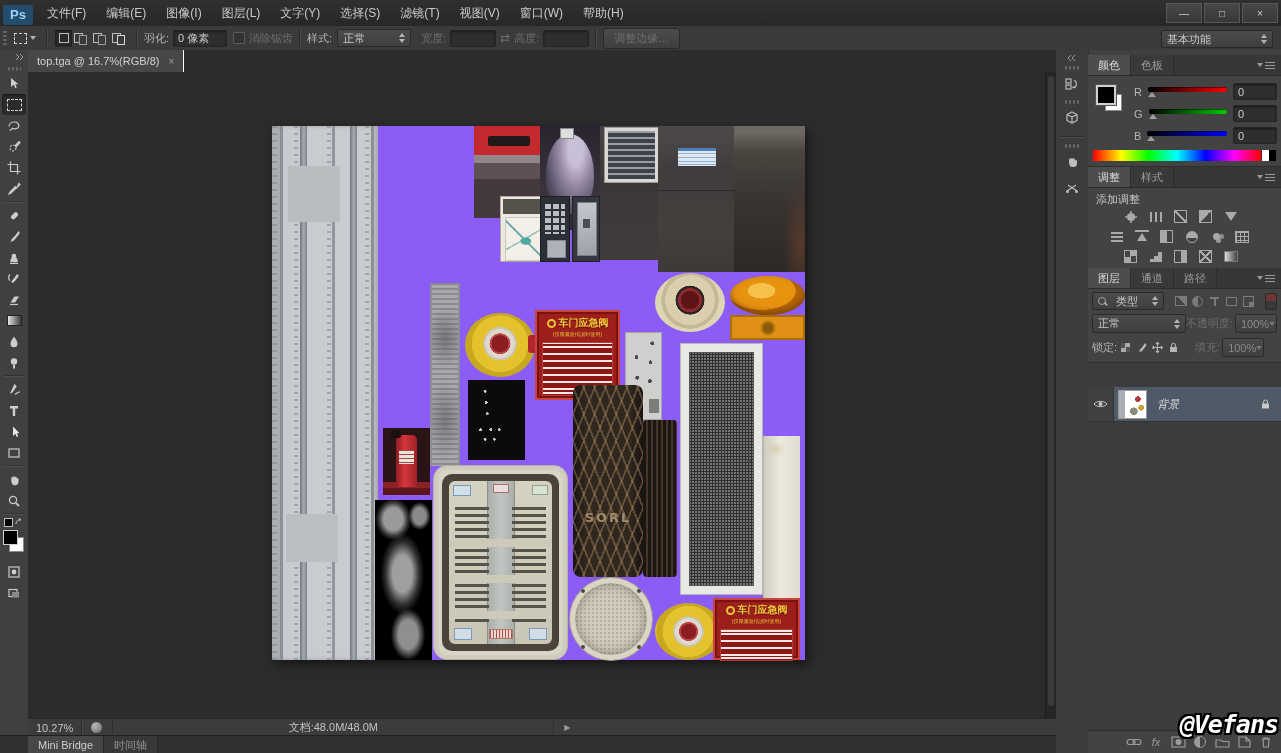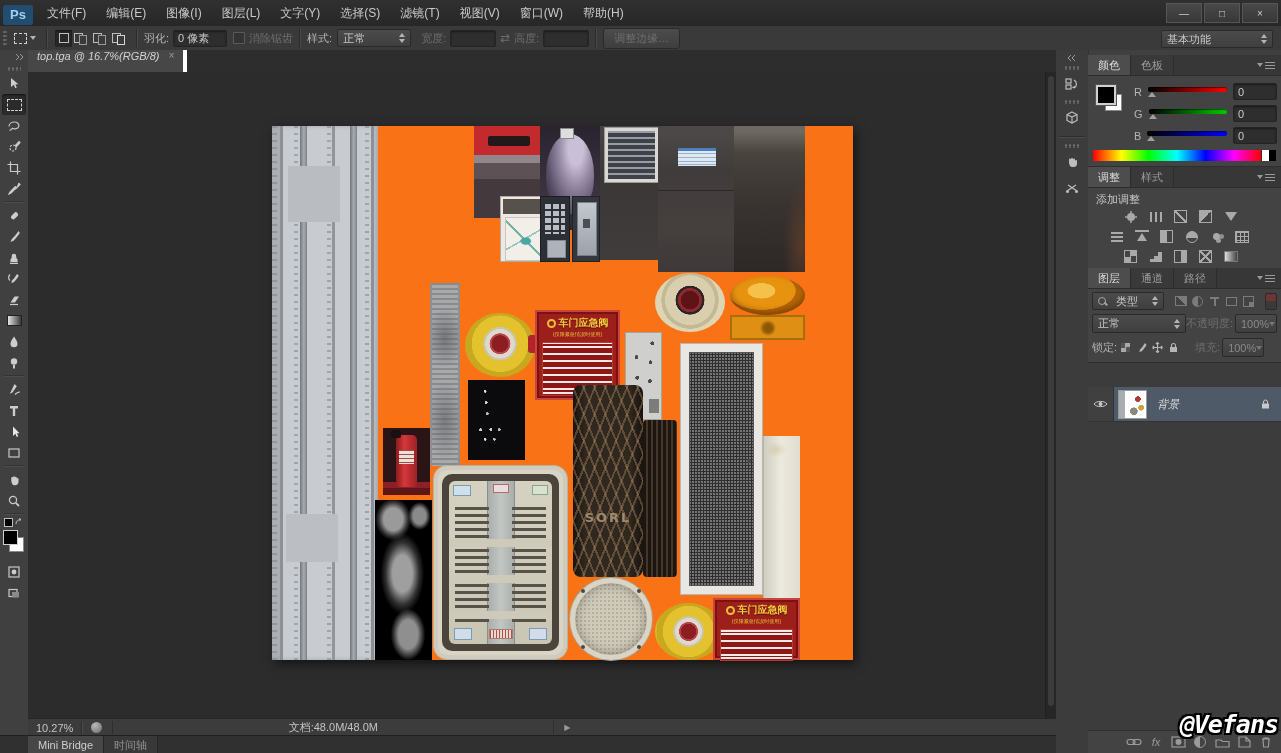--- a/index.html
+++ b/index.html
@@ -40,28 +40,28 @@
   .tool{width:24px;height:21px;margin:0 auto;display:flex;align-items:center;justify-content:center;border-radius:3px;}
   .tool.on{background:#2b2b2b;box-shadow:inset 0 1px 2px rgba(0,0,0,.65);}
   .tool svg{stroke:#c9c9c9;fill:none;stroke-width:1.2;}
   .tsep{height:1px;background:#333;border-bottom:1px solid #4d4d4d;margin:2px 4px;}
   .dash{width:13px;height:10px;border:1px dashed #d0d0d0;}
   .grad{width:13px;height:9px;background:linear-gradient(90deg,#e3e3e3,#3a3a3a);border:1px solid #222;}
   .grip{height:4px;margin:2px 7px;background:radial-gradient(circle,#707070 1px,transparent 1.3px);background-size:4px 3px;}
   
   #docarea{left:28px;top:50px;width:1028px;height:685px;background:#2c2c2c;}
   #tabbar{left:0;top:0;width:1028px;height:22px;background:#2d2d2d;border-bottom:1px solid #1f1f1f;display:flex;}
-  #doctab{height:22px;background:#474747;color:#d2d2d2;display:flex;padding:0 9px;border-right:4px solid #ffffff;font-size:11px;font-style:italic;}
+  #doctab{height:22px;background:#474747;color:#d2d2d2;display:flex;align-items:center;padding:0 9px;border-right:1px solid #ffffff;font-size:11px;}
   #doctab .x{margin-left:9px;color:#9b9b9b;font-size:10px;}
   #pasteboard{left:0;top:22px;width:1028px;height:646px;background:#2c2c2c;overflow:hidden;}
   #vscroll{right:0;top:0;width:10px;height:646px;background:#262626;border-left:1px solid #1f1f1f;}
   #vthumb{left:2px;top:4px;width:6px;height:630px;background:#3c3c3c;border-radius:3px;}
   #statusbar{left:0;top:668px;width:1028px;height:17px;background:#3c3c3c;border-top:1px solid #262626;display:flex;align-items:center;}
   
-  #cnv{left:244px;top:54px;width:533px;height:534px;background:#f97316;box-shadow:3px 4px 10px rgba(0,0,0,.55);padding-left:48px;}
+  #cnv{left:244px;top:54px;width:533px;height:534px;background:#8b5cf6;box-shadow:3px 4px 10px rgba(0,0,0,.55);}
   #cnv .t{position:absolute;}
   .plate{background:#9c1f1b;border:2px solid #c8443c;box-shadow:inset 0 0 0 2px #7c120f;box-sizing:border-box;}
   .phead{display:flex;align-items:center;justify-content:center;gap:3px;margin-top:4px;}
   .pcirc{width:9px;height:9px;border:2px solid #e8c23a;border-radius:50%;box-sizing:border-box;}
   .ptit{color:#f3cf3a;font-weight:bold;font-size:10px;white-space:nowrap;text-shadow:0 1px 1px #5a0c0a;}
   .psub{color:#e8c23a;font-size:6px;text-align:center;white-space:nowrap;transform:scale(.85);}
   .pbody{margin:3px 5px;background:#8c1714;border:1px solid #bb3a30;
          background-image:repeating-linear-gradient(180deg,rgba(255,255,255,.9) 0 2px,transparent 2px 7px);
          background-origin:content-box;padding:3px 2px;}
   

